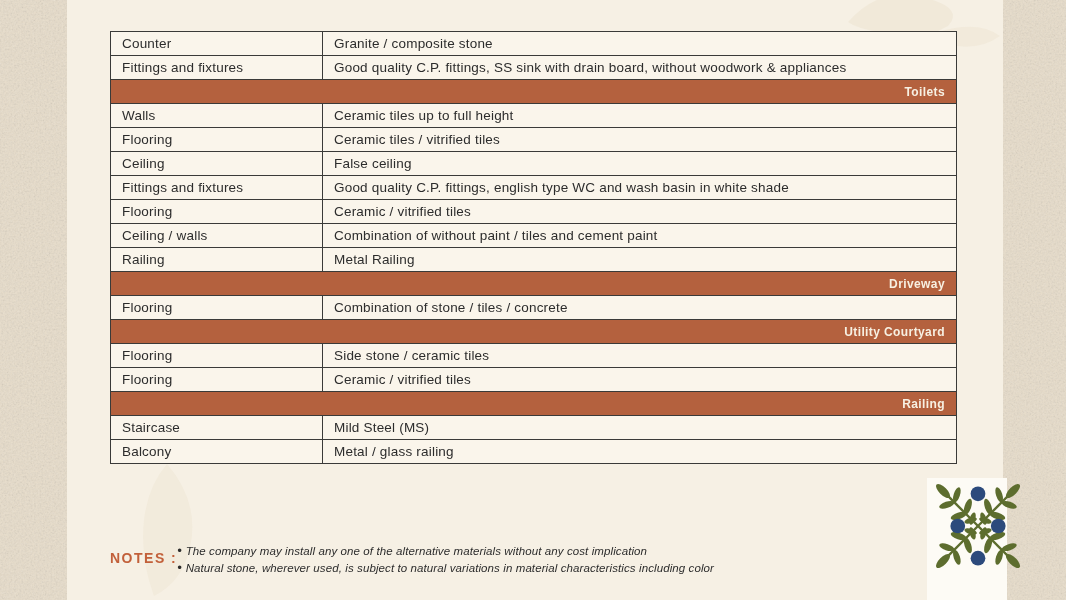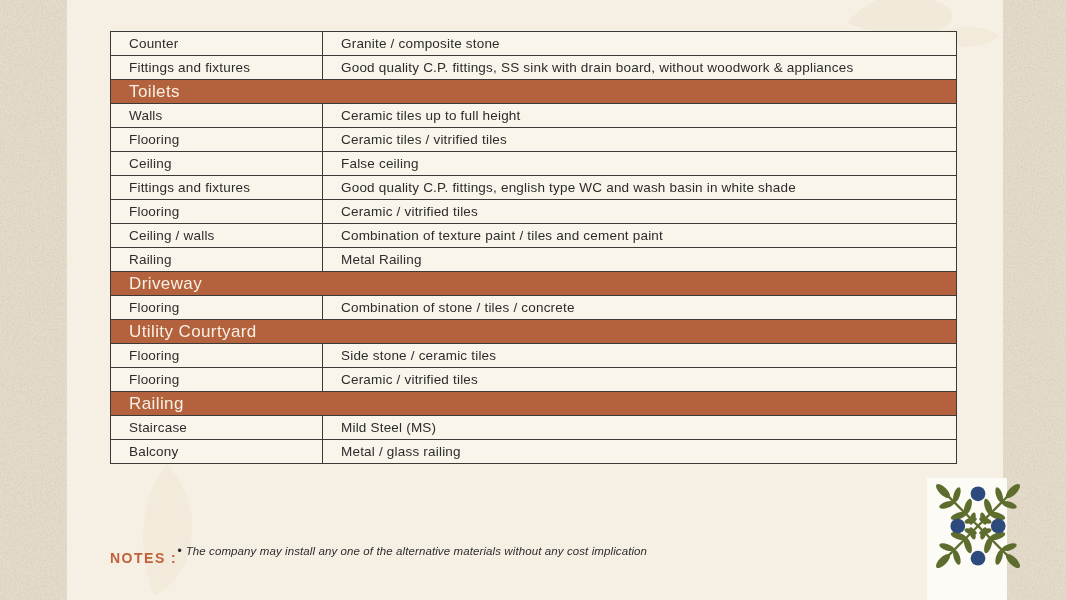--- a/index.html
+++ b/index.html
@@ -29,36 +29,36 @@
   .wm-top{left:828px;top:-8px;opacity:.55;}
   .wm-notes{left:112px;top:462px;opacity:.45;}
 
   .spec-table{
     position:absolute;left:110px;top:31px;width:847px;
     border-collapse:collapse;table-layout:fixed;
   }
   .spec-table td{
     border:1px solid var(--border);
     height:24px;
-    padding:0 18px;
+    padding:0 11px;
     font-size:13.5px;
     letter-spacing:.2px;
     color:var(--text);
     background:var(--cell-bg);
     white-space:nowrap;
     overflow:hidden;
   }
   .spec-table td.label-cell{width:212px;}
   .spec-table td.section-cell{
     background:var(--section-bg);
     color:var(--header-text);
-    text-align:left;
-    font-size:17px;
+    text-align:right;
+    font-size:12px;
     letter-spacing:.4px;
-    font-weight:400;
+    font-weight:700;
   }
 
   .notes{
     position:absolute;left:110px;top:543px;
     display:flex;align-items:flex-start;
   }
   .notes-label{
     color:var(--notes-accent);
     font-size:14px;font-weight:700;letter-spacing:1.5px;
     margin-top:7px;
@@ -138,21 +138,21 @@
         <tr>
           <td class="label-cell">Fittings and fixtures</td>
           <td class="value-cell">Good quality C.P. fittings, english type WC and wash basin in white shade</td>
         </tr>
         <tr>
           <td class="label-cell">Flooring</td>
           <td class="value-cell">Ceramic / vitrified tiles</td>
         </tr>
         <tr>
           <td class="label-cell">Ceiling / walls</td>
-          <td class="value-cell">Combination of texture paint / tiles and cement paint</td>
+          <td class="value-cell">Combination of without paint / tiles and cement paint</td>
         </tr>
         <tr>
           <td class="label-cell">Railing</td>
           <td class="value-cell">Metal Railing</td>
         </tr>
         <tr>
           <td colspan="2" class="section-cell">Driveway</td>
         </tr>
         <tr>
           <td class="label-cell">Flooring</td>
@@ -180,20 +180,21 @@
           <td class="label-cell">Balcony</td>
           <td class="value-cell">Metal / glass railing</td>
         </tr>
       </tbody>
   </table>
 
   <div class="notes">
     <div class="notes-label">NOTES :</div>
     <ul class="notes-list">
       <li>The company may install any one of the alternative materials without any cost implication</li>
+      <li>Natural stone, wherever used, is subject to natural variations in material characteristics including color</li>
     </ul>
   </div>
 
   <div class="motif-card"></div>
   <svg class="motif" width="92" height="92" viewBox="0 0 100 100" aria-hidden="true">
     <defs>
       <g id="branch" fill="var(--motif-green)" stroke="none">
         <path d="M50 50 L13 13" stroke="var(--motif-green)" stroke-width="2.6" fill="none"></path>
         <ellipse cx="39" cy="29" rx="9" ry="3.6" transform="rotate(-72 39 29)"></ellipse>
         <ellipse cx="29" cy="39" rx="9" ry="3.6" transform="rotate(-18 29 39)"></ellipse>

